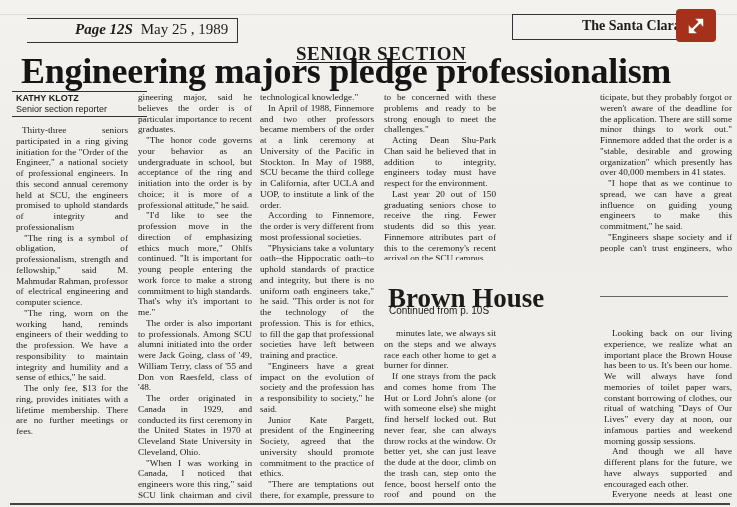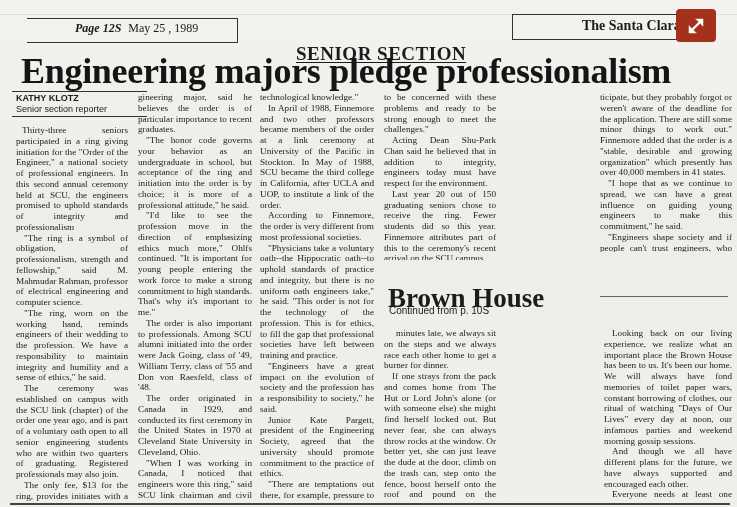--- a/index.html
+++ b/index.html
@@ -9,21 +9,21 @@
     font-family: "Liberation Serif", "DejaVu Serif", serif;
     color: #1c1c1c;
     position: relative;
   }
   .page { position: absolute; left: 0; top: 0; width: 737px; height: 507px;
     background: linear-gradient(180deg, #f3f2ee 0%, #eeede9 40%, #f0efeb 100%); }
   .folio-box {
     position: absolute; left: 27px; top: 18px; width: 210px; height: 23px;
     border-top: 1.5px solid #333; border-bottom: 1.5px solid #333; border-right: 1.5px solid #333;
   }
-  .folio { position: absolute; left: 75px; top: 21px; font-size: 12px; white-space: nowrap; }
+  .folio { position: absolute; left: 75px; top: 21px; font-size: 15px; white-space: nowrap; }
   .folio .pg { font-weight: bold; font-style: italic; margin-right: 4px; }
   .section-title {
     position: absolute; left: 296px; top: 23px; font-size: 19px; font-weight: bold;
     letter-spacing: 0.5px; text-decoration: underline; text-underline-offset: 2px; margin-top: 20px;
   }
   .masthead-box {
     position: absolute; left: 512px; top: 14px; width: 200px; height: 24px;
     border: 1.5px solid #333; border-right: none;
   }
   .masthead { position: absolute; left: 582px; top: 18px; font-size: 14px; font-weight: bold; }
@@ -88,21 +88,20 @@
 
   <div class="byline-rule" style="top:91px"></div>
   <div class="byline" style="top:93px; font-weight:bold">KATHY KLOTZ</div>
   <div class="byline" style="top:104px">Senior section reporter</div>
   <div class="byline-rule" style="top:116px"></div>
 
   <div class="col c1">
     <p class="first">Thirty-three seniors participated in a ring giving initiation for the "Order of the Engineer," a national society of professional engineers. In this second annual ceremony held at SCU, the engineers promised to uphold standards of integrity and professionalism</p>
     <p>"The ring is a symbol of obligation, of professionalism, strength and fellowship," said M. Mahmudar Rahman, professor of electrical engineering and computer science.</p>
     <p>"The ring, worn on the working hand, reminds engineers of their wedding to the profession. We have a responsibility to maintain integrity and humility and a sense of ethics," he said.</p>
-    <p>The ceremony was established on campus with the SCU link (chapter) of the order one year ago, and is part of a voluntary oath open to all senior engineering students who are within two quarters of graduating. Registered professionals may also join.</p>
     <p>The only fee, $13 for the ring, provides initiates with a lifetime membership. There are no further meetings or fees.</p>
 
   </div>
 
   <div class="col c2">
     <p class="first" style="text-indent:0">gineering major, said he believes the order is of particular importance to recent graduates.</p>
     <p>"The honor code governs your behavior as an undergraduate in school, but acceptance of the ring and initiation into the order is by choice; it is more of a professional attitude," he said.</p>
     <p>"I'd like to see the profession move in the direction of emphasizing ethics much more," Ohlfs continued. "It is important for young people entering the work force to make a strong commitment to high standards. That's why it's important to me."</p>
     <p>The order is also important to professionals. Among SCU alumni initiated into the order were Jack Going, class of '49, William Terry, class of '55 and Don von Raesfeld, class of '48.</p>
     <p>The order originated in Canada in 1929, and conducted its first ceremony in the United States in 1970 at Cleveland State University in Cleveland, Ohio.</p>

